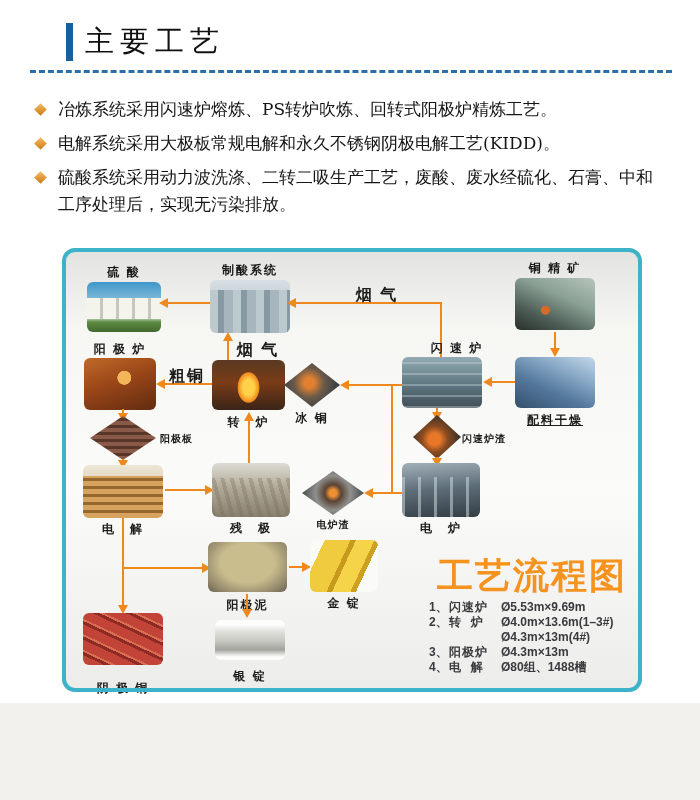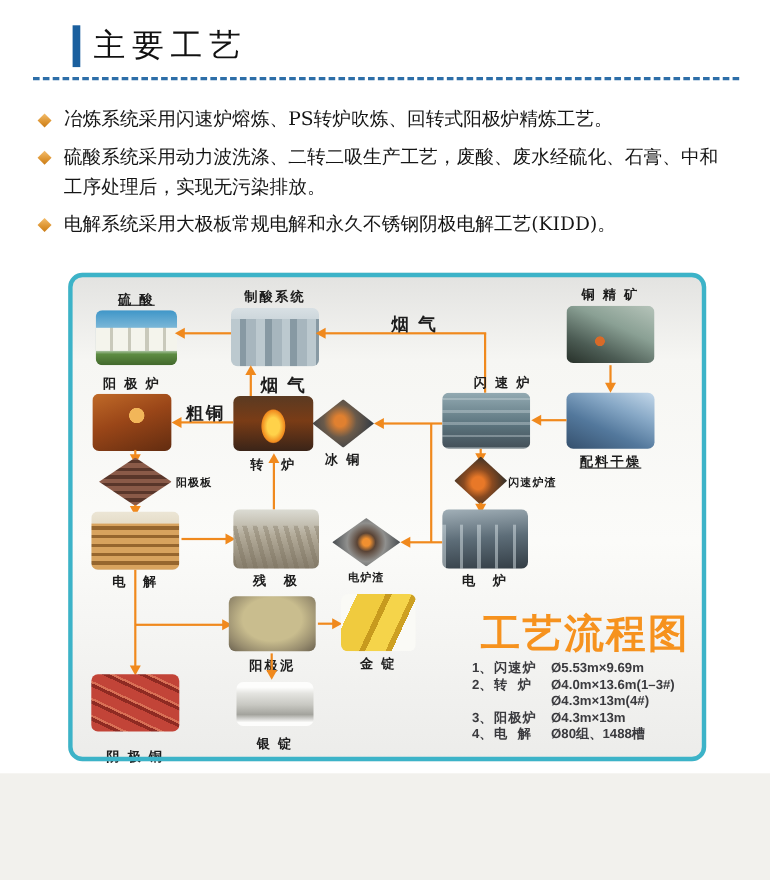--- a/index.html
+++ b/index.html
@@ -105,34 +105,34 @@
   <div class="bullet">
     <div class="dia">
         <span></span>
       </div>
     <div class="txt">冶炼系统采用闪速炉熔炼、PS转炉吹炼、回转式阳极炉精炼工艺。</div>
   </div>
   <div class="bullet">
     <div class="dia">
         <span></span>
       </div>
-    <div class="txt">硫酸系统采用动力波洗涤、二转二吸生产工艺，废酸、废水经硫化、石膏、中和工序处理后，实现无污染排放。</div>
+    <div class="txt">电解系统采用大极板常规电解和永久不锈钢阴极电解工艺(KIDD)。</div>
   </div>
   <div class="bullet">
     <div class="dia">
         <span></span>
       </div>
-    <div class="txt">电解系统采用大极板常规电解和永久不锈钢阴极电解工艺(KIDD)。</div>
+    <div class="txt">硫酸系统采用动力波洗涤、二转二吸生产工艺，废酸、废水经硫化、石膏、中和工序处理后，实现无污染排放。</div>
   </div>
 </div>
 
 <div class="diagram">
   <div class="frame"></div>
 
-  <div class="lbl" style="left:25px;top:16px;width:74px;text-decoration:underline;">硫 酸</div>
+  <div class="lbl" style="left:25px;top:16px;width:74px;">硫 酸</div>
   <div class="ph p-tanks" style="left:25px;top:34px;width:74px;height:50px;"></div>
   <div class="lbl" style="left:148px;top:14px;width:80px;">制酸系统</div>
   <div class="ph p-acid" style="left:148px;top:32px;width:80px;height:53px;"></div>
   <div class="lbl" style="left:453px;top:12px;width:80px;">铜 精 矿</div>
   <div class="ph p-conc" style="left:453px;top:30px;width:80px;height:52px;"></div>
 
   <div class="hl" style="left:104px;top:54px;width:44px;"></div>
   <div class="ah ah-left" style="left:97px;top:50px;"></div>
 
   <div class="hl" style="left:232px;top:54px;width:148px;"></div>

